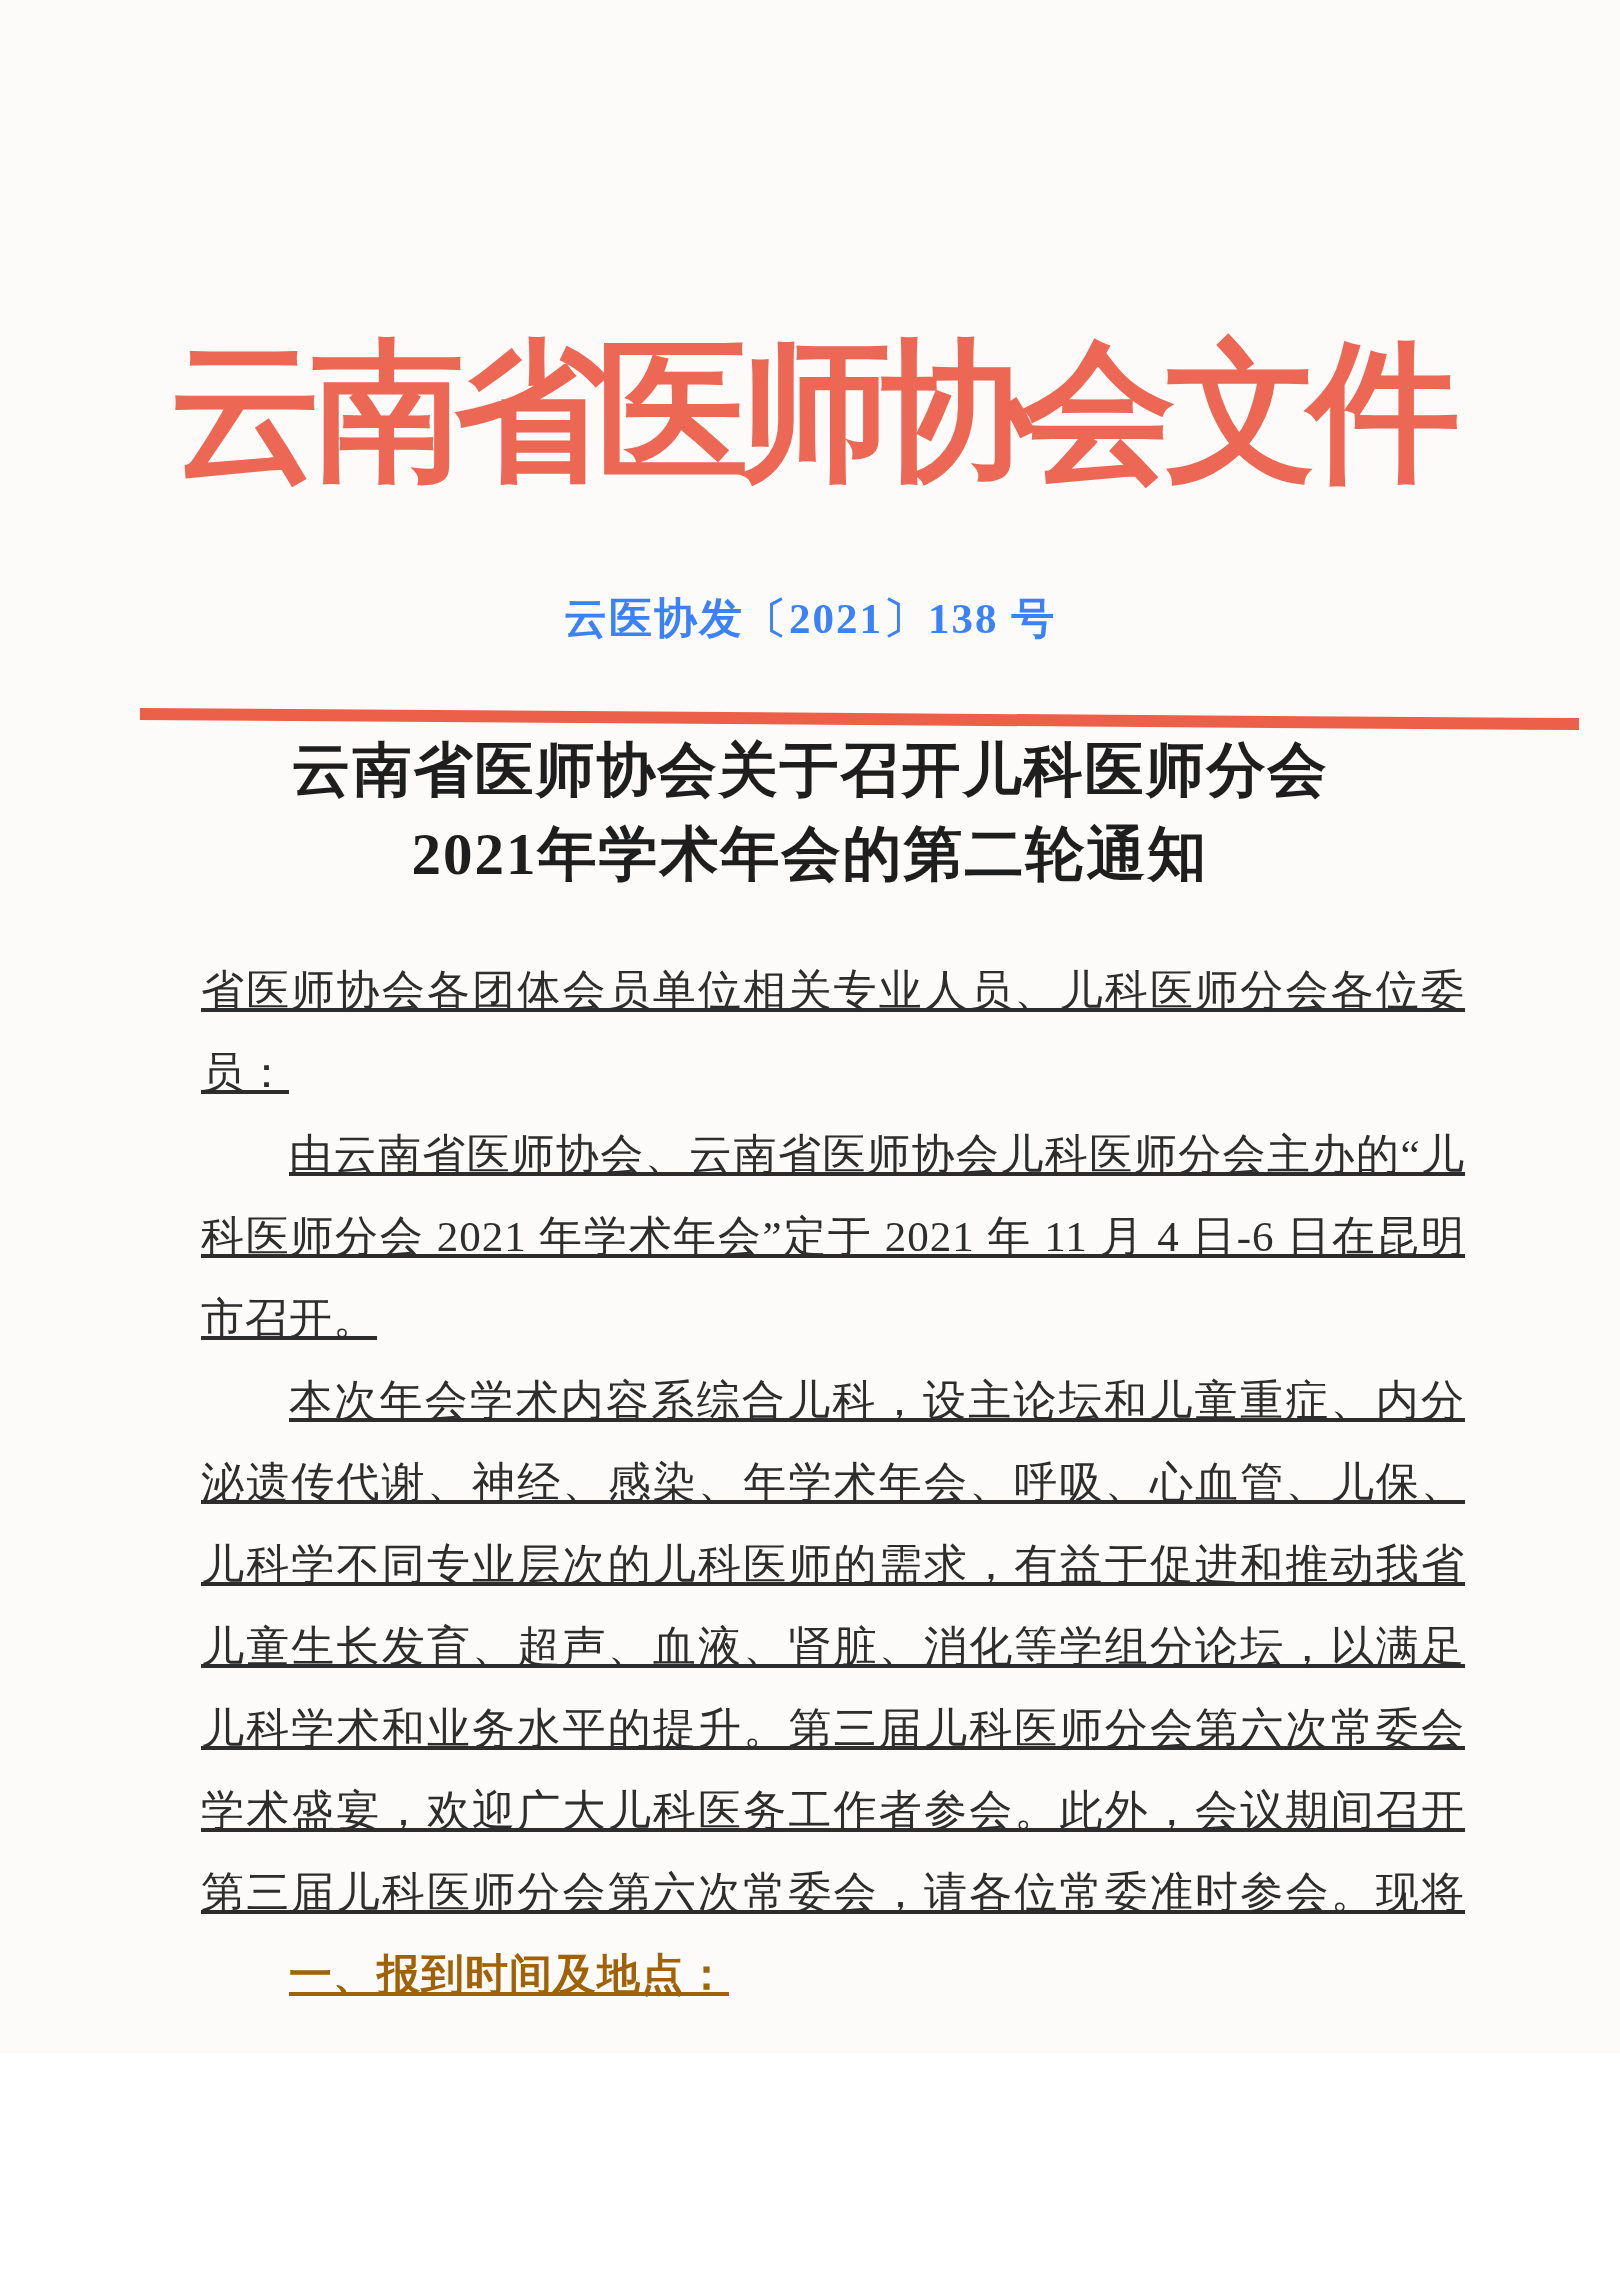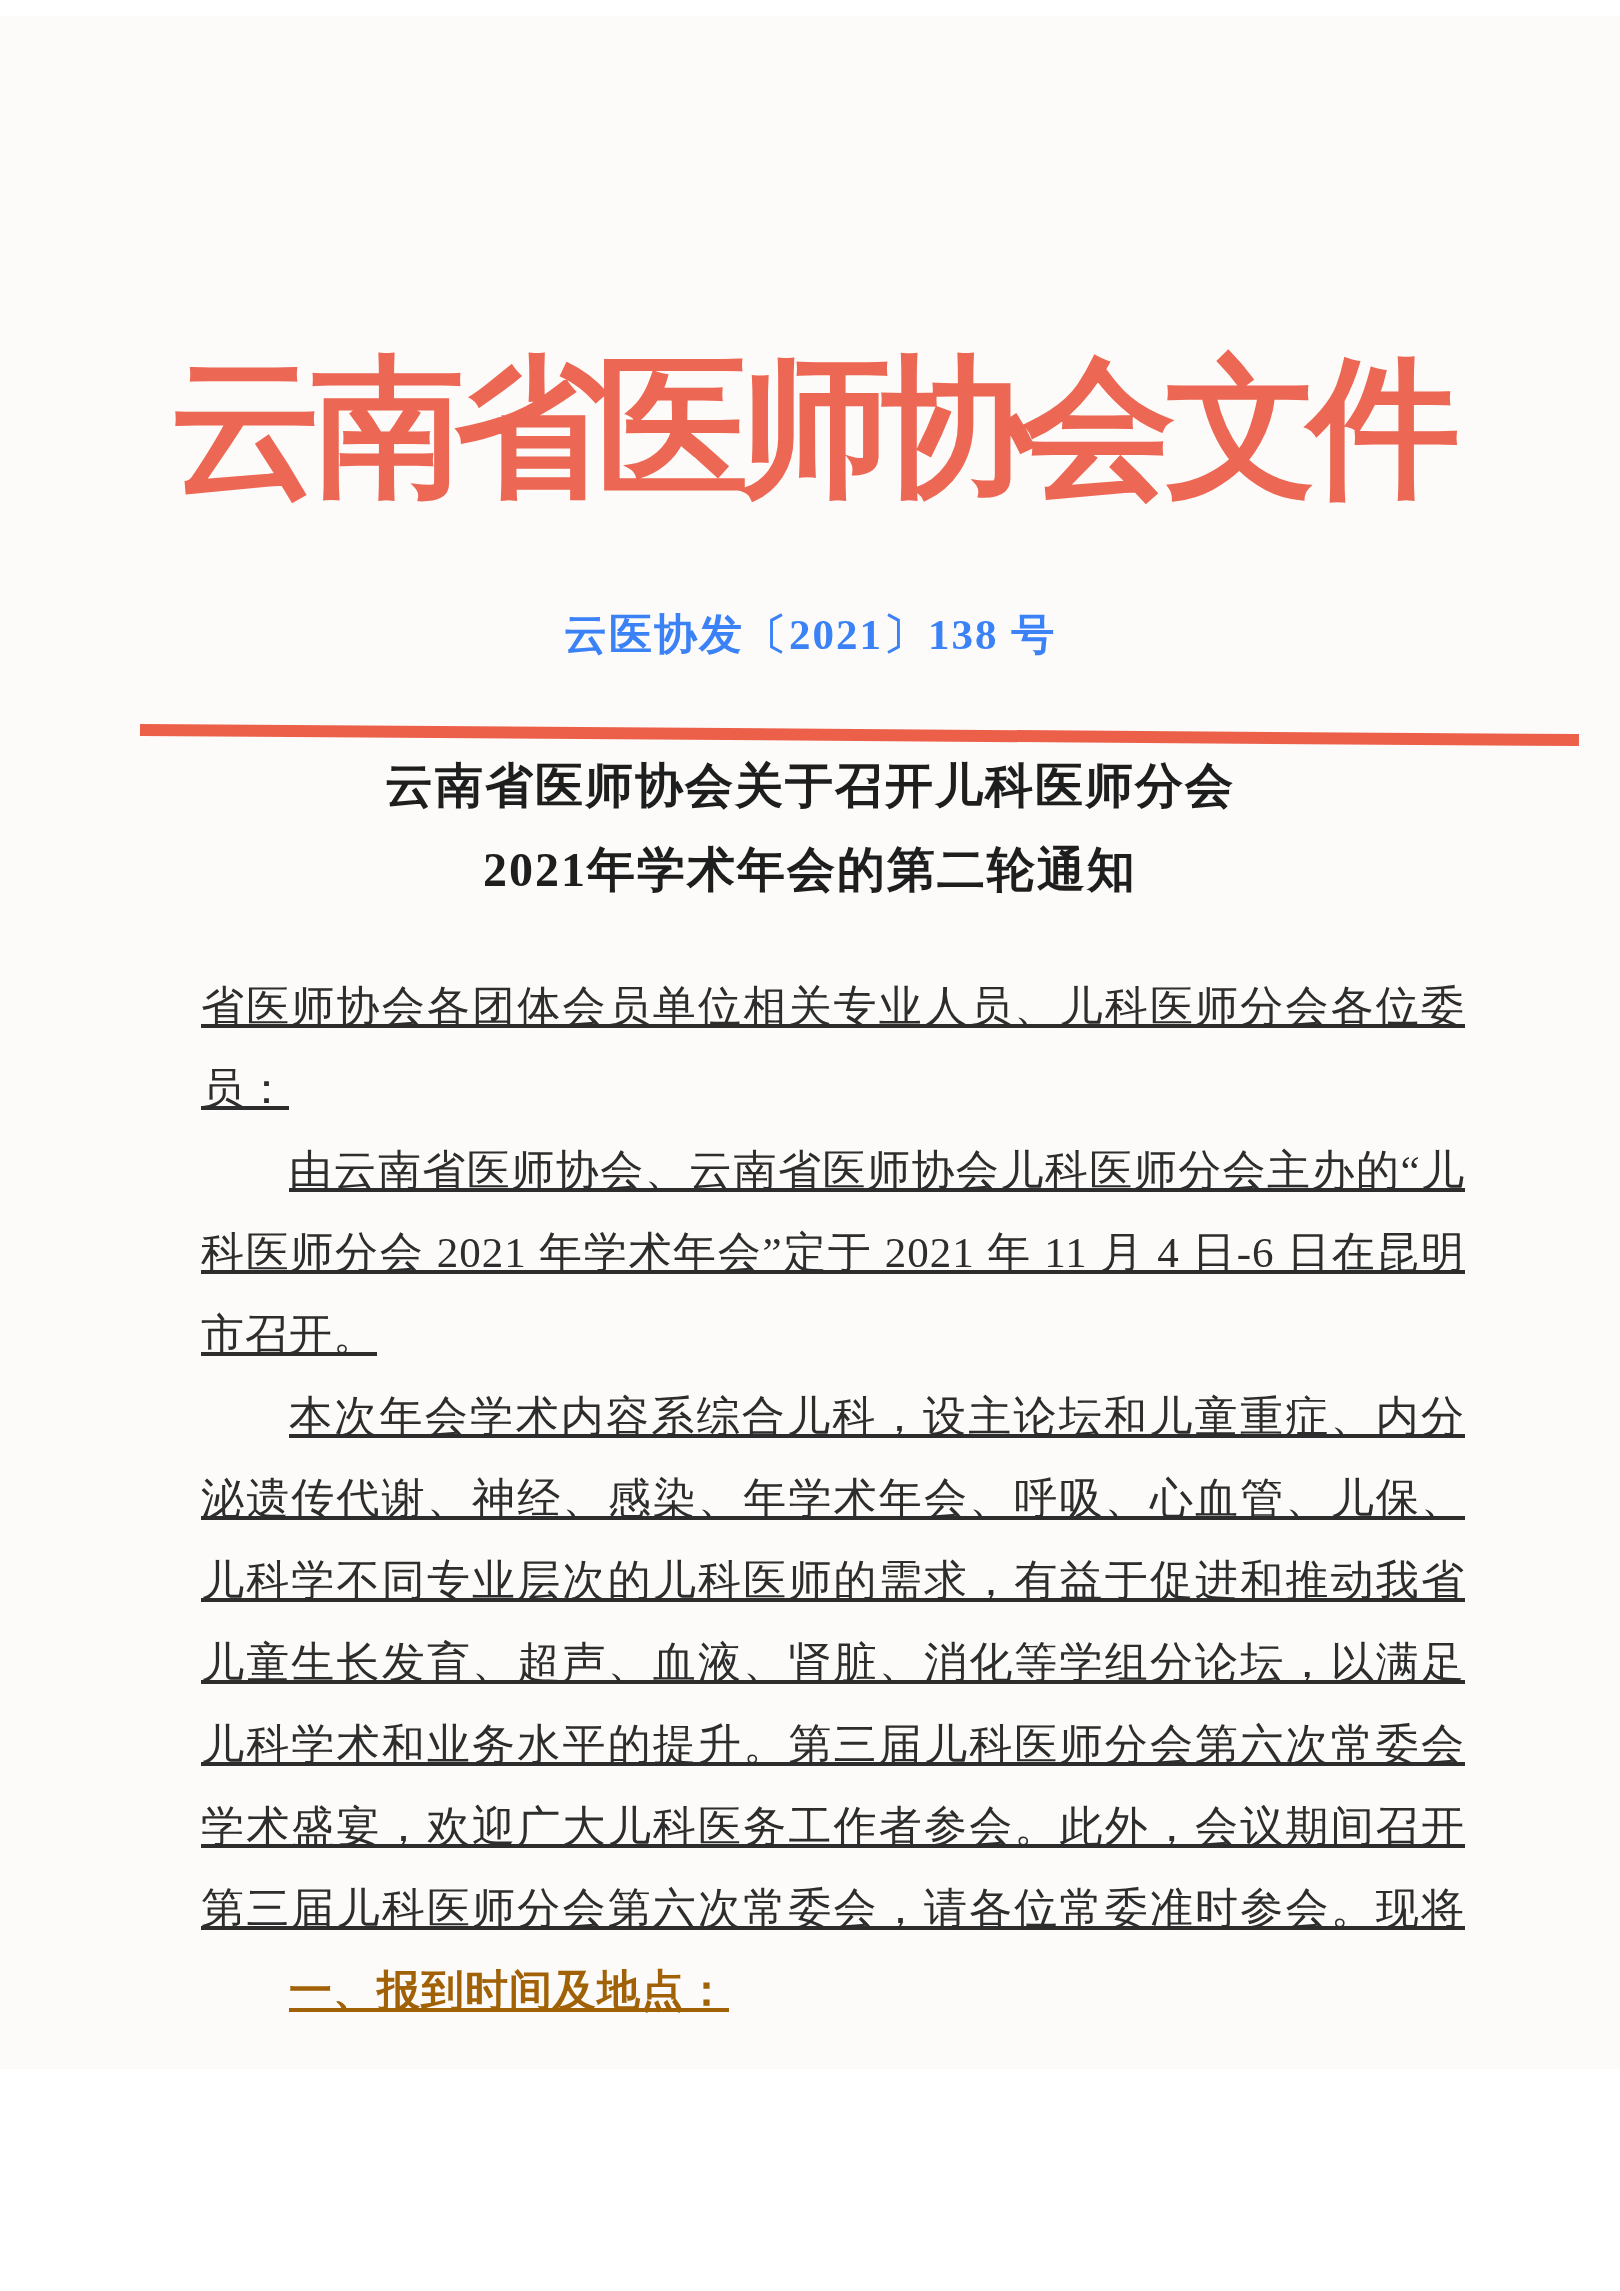--- a/index.html
+++ b/index.html
@@ -7,21 +7,20 @@
     padding: 0;
     background: #ffffff;
   }
   .page {
     position: relative;
     width: 1620px;
     height: 2053px;
     background: #fcfbf9;
     overflow: hidden;
     font-family: "Liberation Serif", "DejaVu Serif", serif;
-    margin-top: 16px;
   }
   
   .org-title {
     position: absolute;
     top: 325px;
     left: 0;
     width: 1620px;
     height: 176px;
     line-height: 176px;
     text-align: center;
@@ -57,21 +56,21 @@
     transform-origin: left center;
   }
   
   .doc-title {
     position: absolute;
     top: 728px;
     left: 0;
     width: 1620px;
     margin: 0;
     text-align: center;
-    font-size: 48px;
+    font-size: 59px;
     line-height: 84px;
     font-weight: 700;
     color: #1e1e1e;
     letter-spacing: 2px;
   }
   
   .body-block {
     position: absolute;
     top: 950px;
     left: 201px;

